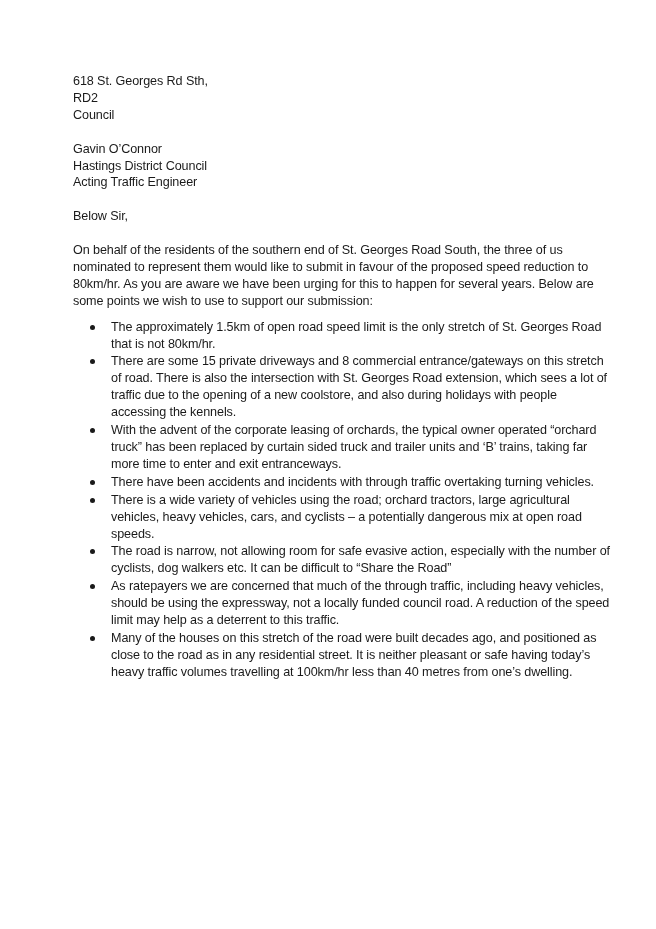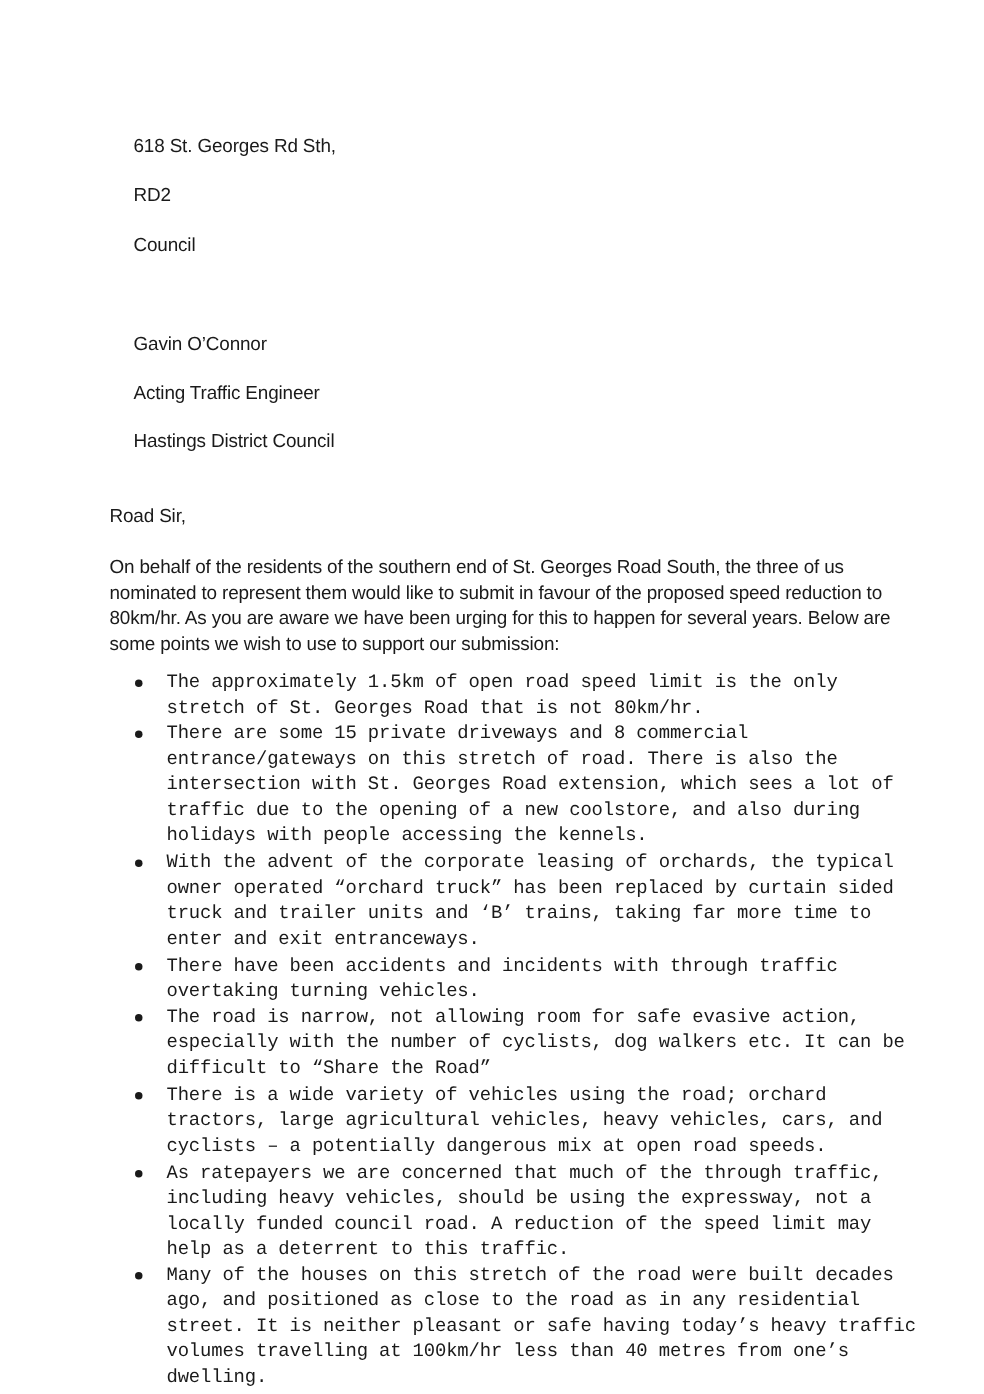--- a/index.html
+++ b/index.html
@@ -18,21 +18,21 @@
     .page {
       position: absolute;
       left: 73px;
       top: 73px;
       width: 540px;
       font-size: 12.6px;
       line-height: 16.9px;
       letter-spacing: -0.1px;
     }
     .block { margin: 0; }
-    .block p { margin: 16px; }
+    .block p { margin: 0; }
     .gap { height: 16.9px; }
     ul.points {
       list-style: none;
       margin: 0;
       padding: 0;
     }
     ul.points li {
       position: relative;
       padding-left: 24px;
       margin: 0 0 1px 0;
@@ -42,56 +42,55 @@
       left: 3px;
       top: 6px;
       width: 5px;
       height: 5px;
       background: #1a1a1a;
       border-radius: 50%;
     }
     .points-wrap {
       margin-top: 9px;
       margin-left: 14px;
-      font-family: Liberation Mono, monospace;
     }
   </style>
 </head>
 <body>
 
 <div class="page">
 
   <div class="block">
     <p>618 St. Georges Rd Sth,</p>
     <p>RD2</p>
     <p>Council</p>
   </div>
 
   <div class="gap"></div>
 
   <div class="block">
     <p>Gavin O’Connor</p>
+    <p>Hastings District Council</p>
     <p>Acting Traffic Engineer</p>
-    <p>Hastings District Council</p>
   </div>
 
   <div class="gap"></div>
 
-  <p class="block">Road Sir,</p>
+  <p class="block">Below Sir,</p>
 
   <div class="gap"></div>
 
   <p class="block">On behalf of the residents of the southern end of St. Georges Road South, the three of us nominated to represent them would like to submit in favour of the proposed speed reduction to 80km/hr. As you are aware we have been urging for this to happen for several years. Below are some points we wish to use to support our submission:</p>
 
   <div class="points-wrap">
     <ul class="points">
       <li><span class="bullet"></span><span>The approximately 1.5km of open road speed limit is the only stretch of St. Georges Road that is not 80km/hr.</span></li>
       <li><span class="bullet"></span><span>There are some 15 private driveways and 8 commercial entrance/gateways on this stretch of road. There is also the intersection with St. Georges Road extension, which sees a lot of traffic due to the opening of a new coolstore, and also during holidays with people accessing the kennels.</span></li>
       <li><span class="bullet"></span><span>With the advent of the corporate leasing of orchards, the typical owner operated “orchard truck” has been replaced by curtain sided truck and trailer units and ‘B’ trains, taking far more time to enter and exit entranceways.</span></li>
       <li><span class="bullet"></span><span>There have been accidents and incidents with through traffic overtaking turning vehicles.</span></li>
+      <li><span class="bullet"></span><span>There is a wide variety of vehicles using the road; orchard tractors, large agricultural vehicles, heavy vehicles, cars, and cyclists – a potentially dangerous mix at open road speeds.</span></li>
       <li><span class="bullet"></span><span>The road is narrow, not allowing room for safe evasive action, especially with the number of cyclists, dog walkers etc. It can be difficult to “Share the Road”</span></li>
-      <li><span class="bullet"></span><span>There is a wide variety of vehicles using the road; orchard tractors, large agricultural vehicles, heavy vehicles, cars, and cyclists – a potentially dangerous mix at open road speeds.</span></li>
       <li><span class="bullet"></span><span>As ratepayers we are concerned that much of the through traffic, including heavy vehicles, should be using the expressway, not a locally funded council road. A reduction of the speed limit may help as a deterrent to this traffic.</span></li>
       <li><span class="bullet"></span><span>Many of the houses on this stretch of the road were built decades ago, and positioned as close to the road as in any residential street. It is neither pleasant or safe having today’s heavy traffic volumes travelling at 100km/hr less than 40 metres from one’s dwelling.</span></li>
     </ul>
   </div>
 
 </div>
 
 </body></html>

